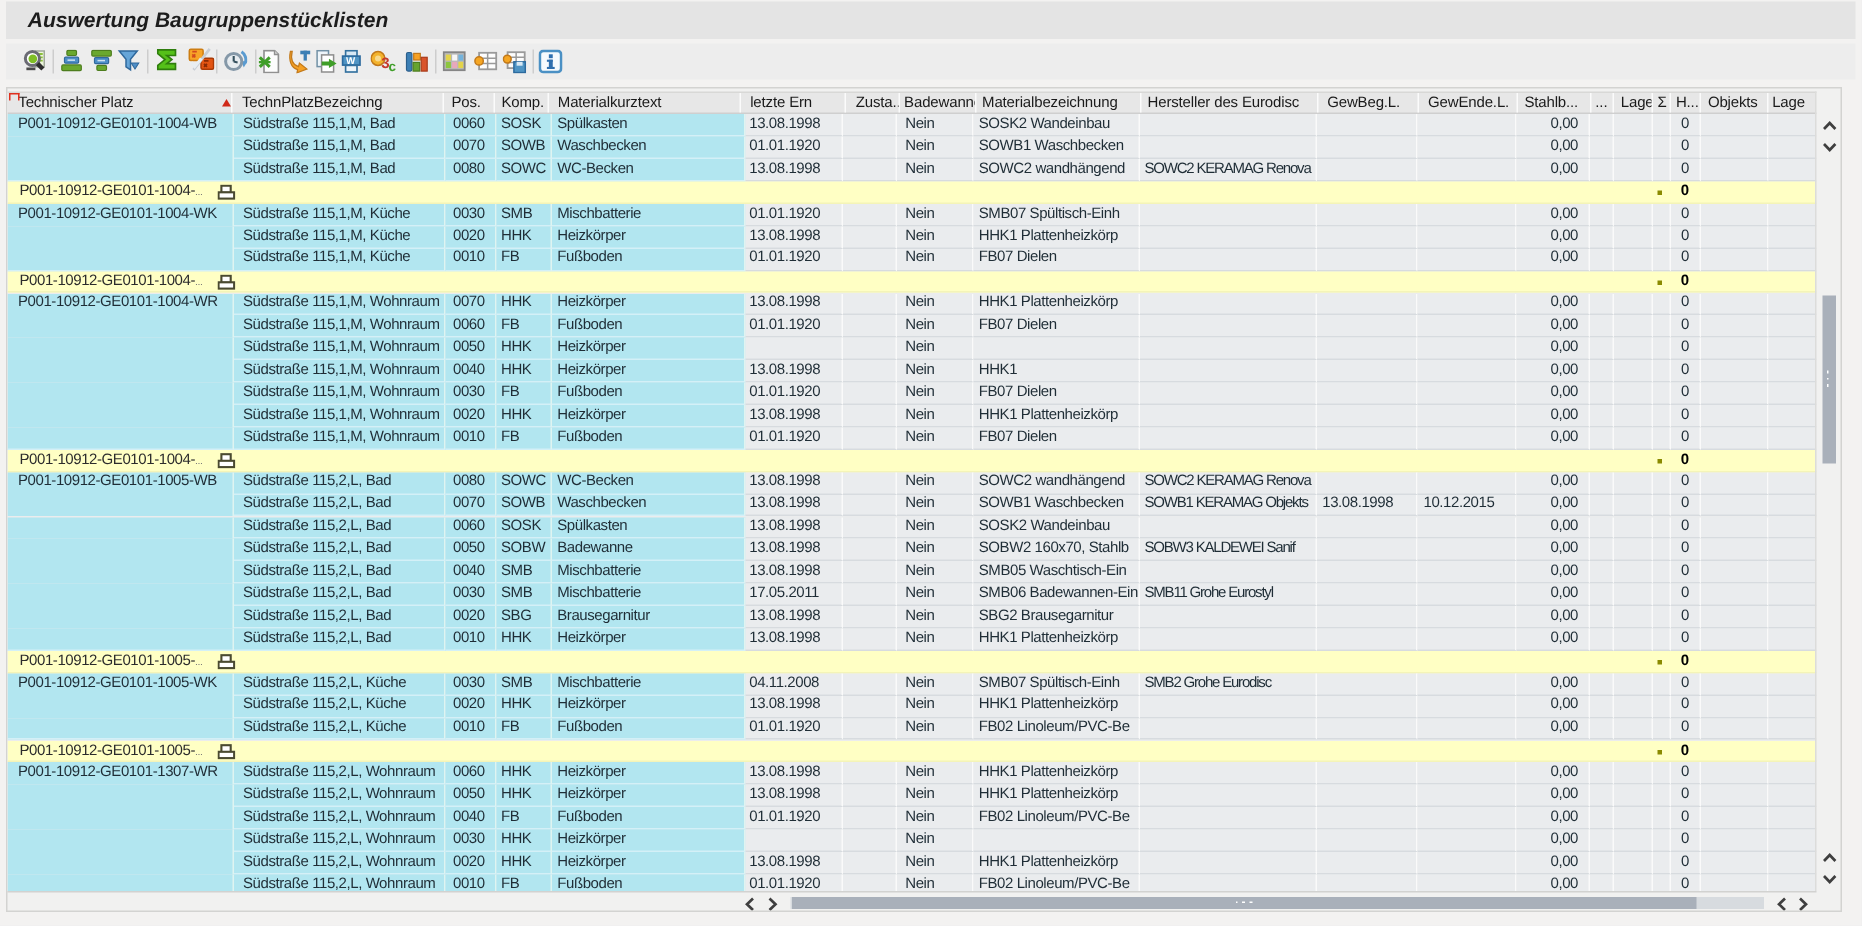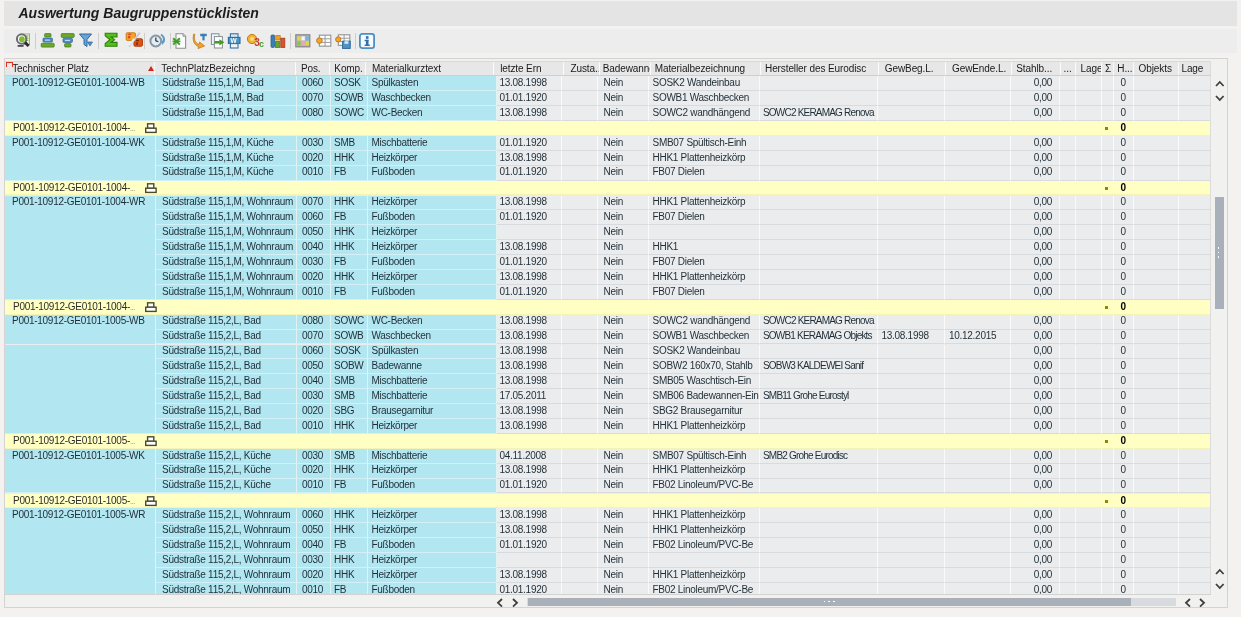--- a/index.html
+++ b/index.html
@@ -723,21 +723,21 @@
       <div class="yrow" style="top:431.5px">
         <span class="ylab">P001-10912-GE0101-1005-<span class="ydots">...</span></span>
         <svg class="pic" width="12" height="11" viewBox="0 0 12 11">
           <rect x="2.6" y="0.8" width="6.2" height="4.6" fill="#ffffff" stroke="#4a4a30" stroke-width="1.4"></rect>
           <rect x="0.7" y="5.2" width="10.4" height="4.2" fill="#ffffff" stroke="#4a4a30" stroke-width="1.4"></rect>
         </svg>
         <div class="ydot" style="left:1100px;top:6px"></div>
         <span style="position:absolute;left:1108.5px;top:1px;width:19.5px;line-height:12px;text-align:center;font-weight:bold;color:#000">0</span>
       </div>
       <div class="row" style="top:446.4px">
-        <div class="c k1" style="width:151px;">P001-10912-GE0101-1005-WR</div>
+        <div class="c k1" style="width:151px;">P001-10912-GE0101-1307-WR</div>
         <div class="c k" style="width:141px;padding-left:6px">Südstraße 115,2,L, Wohnraum</div>
         <div class="c k" style="width:34px;padding-left:5px">0060</div>
         <div class="c k" style="width:36.5px;padding-left:3px">HHK</div>
         <div class="c k" style="width:129px">Heizkörper</div>
         <div class="c g" style="width:65px;padding-left:3px">13.08.1998</div>
         <div class="c g" style="width:36px"></div>
         <div class="c g" style="width:51px;padding-left:6px">Nein</div>
         <div class="c g" style="width:111px">HHK1 Plattenheizkörp</div>
         <div class="c g" style="width:118px;letter-spacing:-0.8px;padding-left:3.5px"></div>
         <div class="c g" style="width:67.5px"></div>

